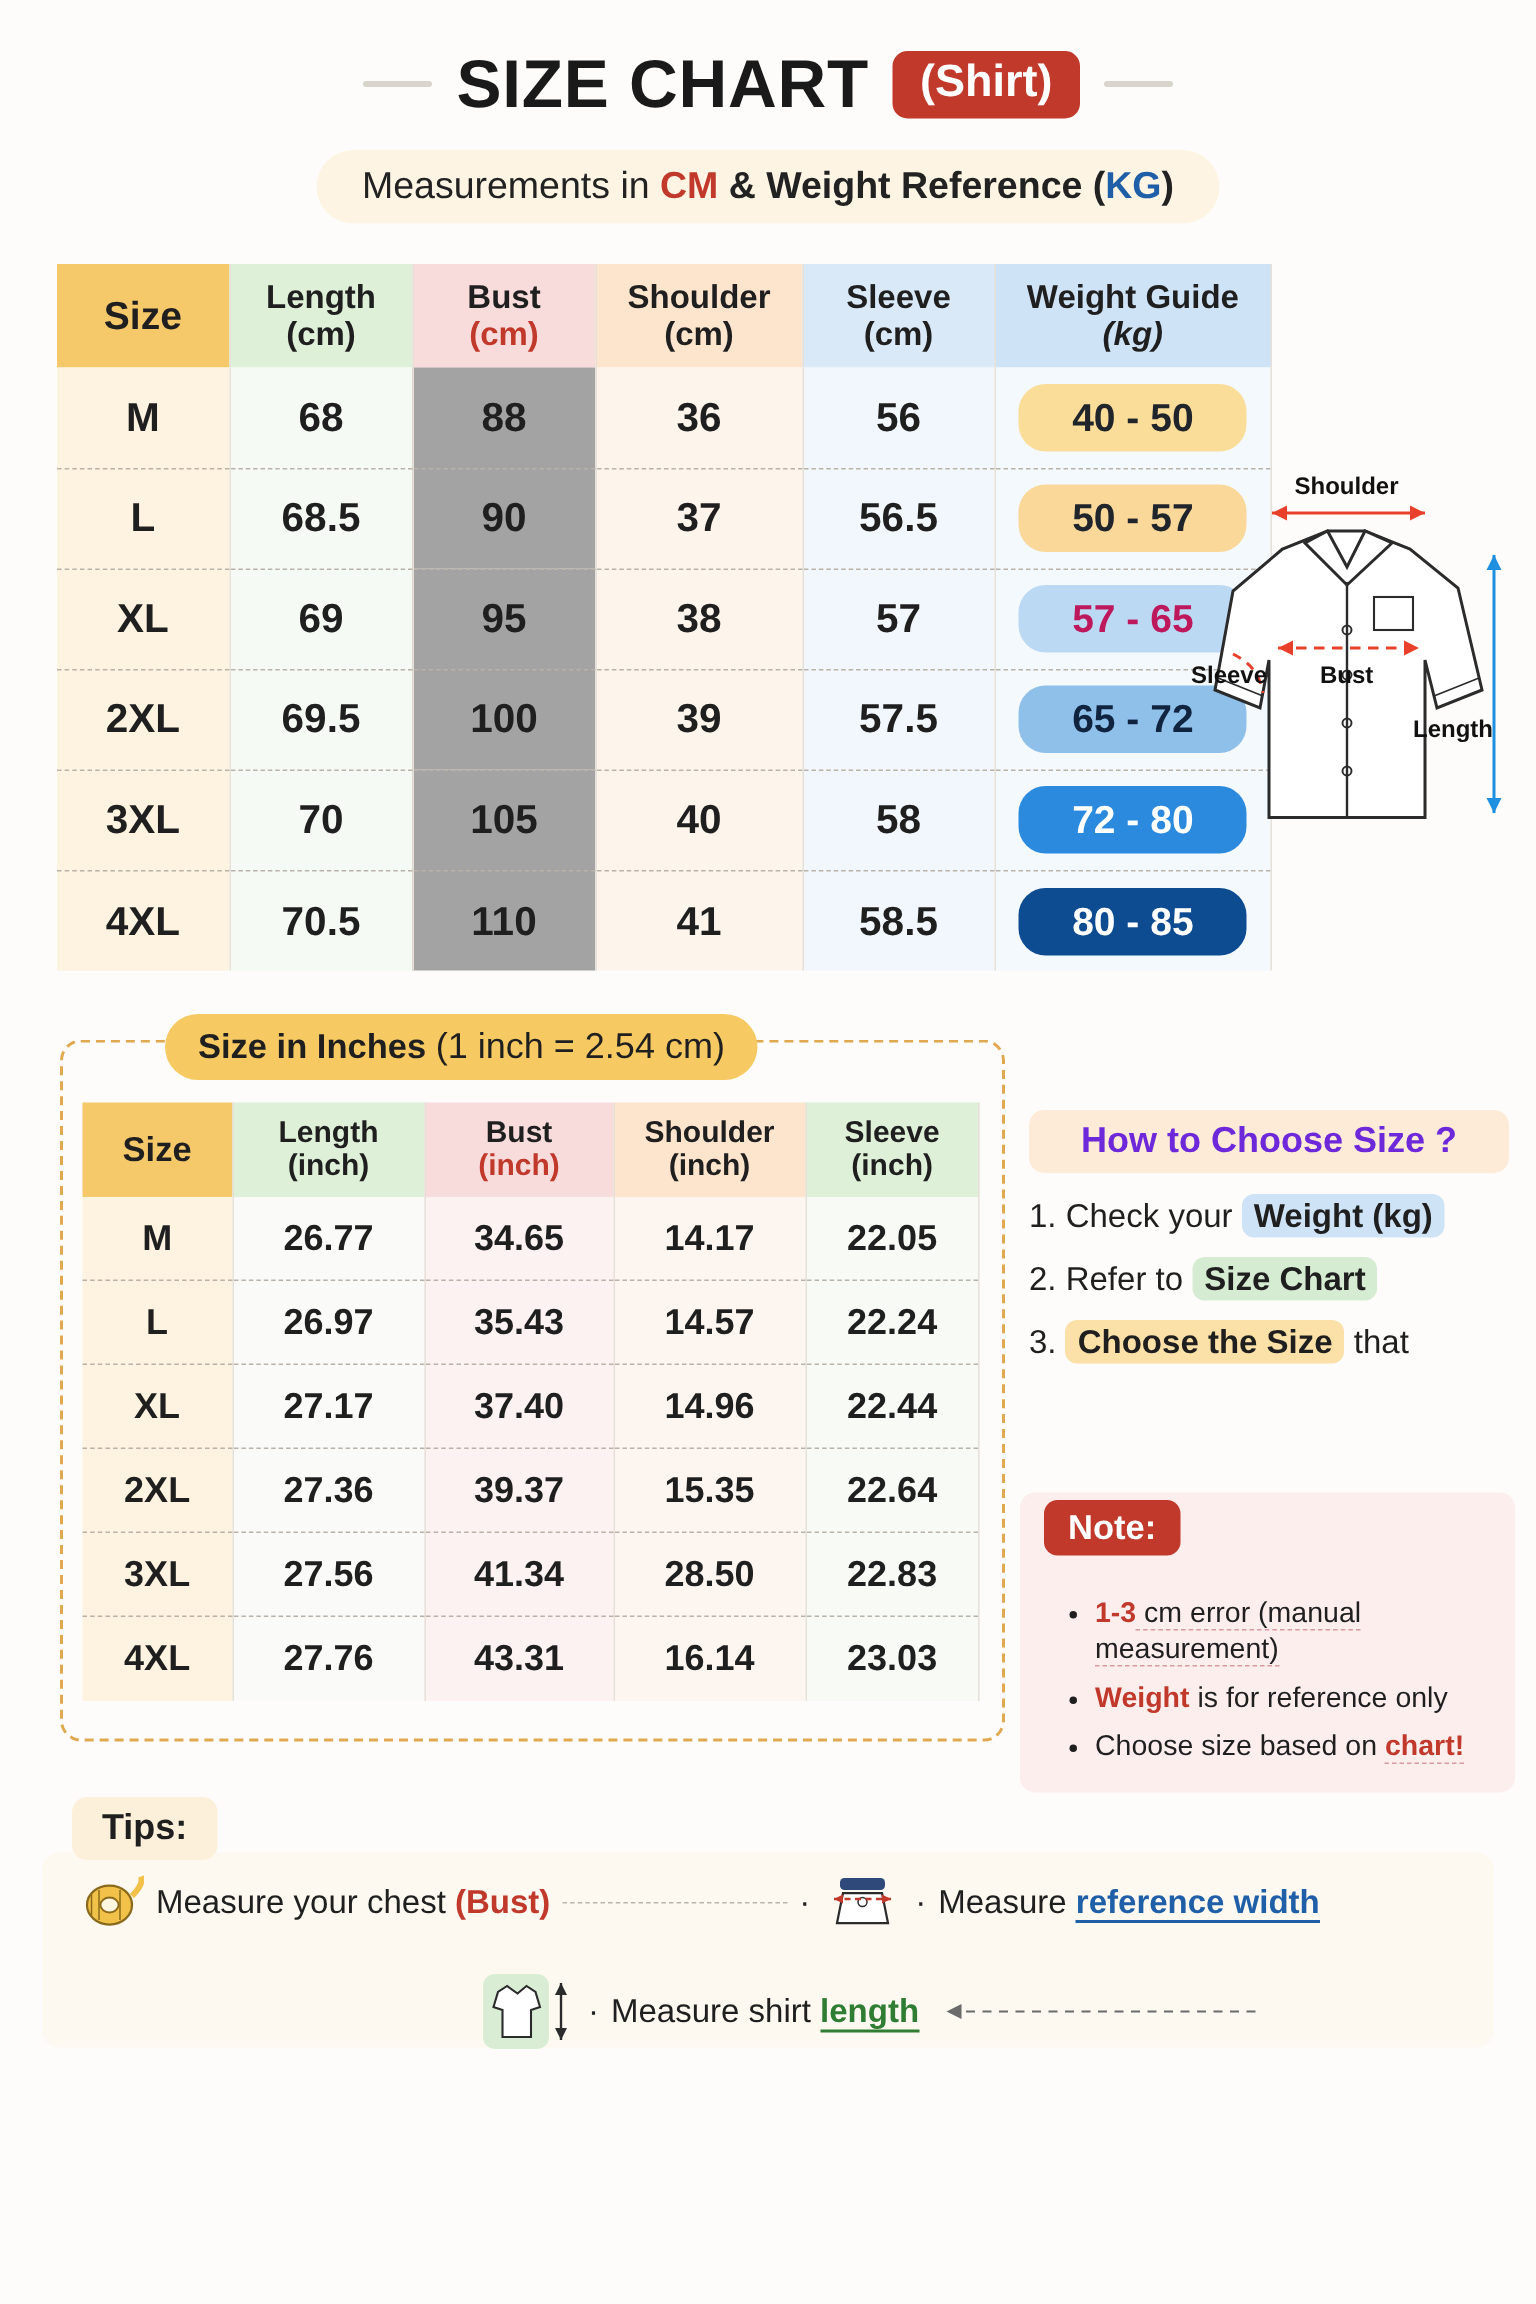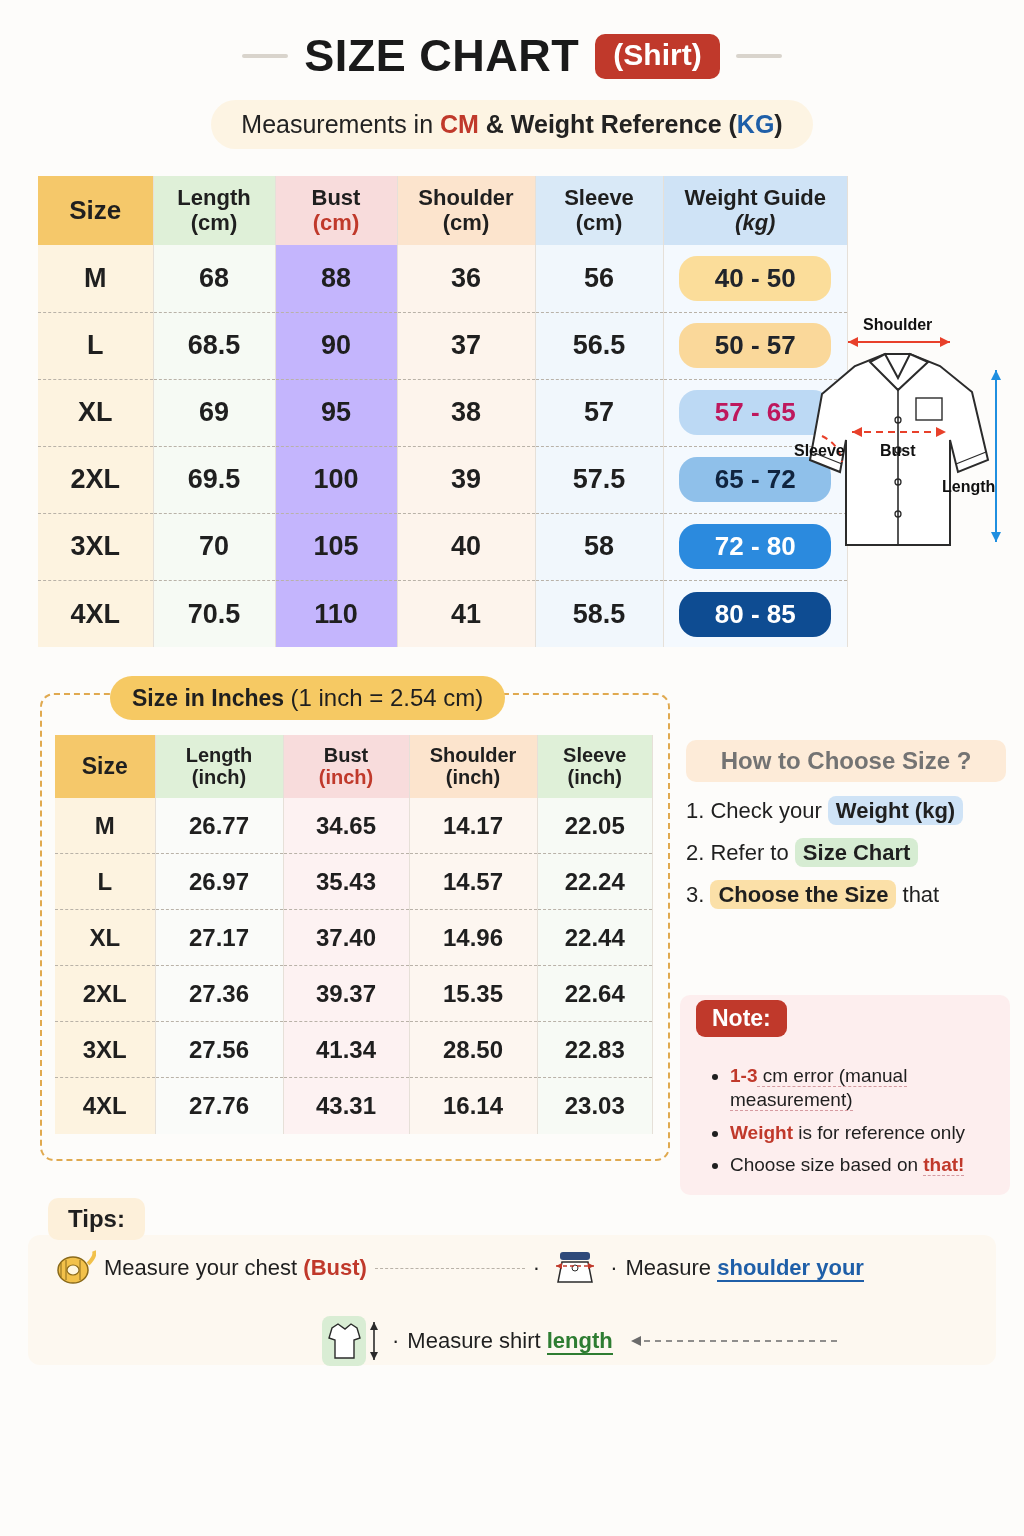--- a/index.html
+++ b/index.html
@@ -51,21 +51,21 @@
   .cm-table tbody td { height: 67px; border-bottom: 1px dashed #b9b2a8; }
   .cm-table tbody tr:last-child td { border-bottom: none; }
   .th-size { background: #f5c86a; width: 115px; font-size: 26px !important; }
   .th-len  { background: #dff0d8; width: 122px; }
   .th-bust { background: #f8dcdc; width: 122px; }
   .th-sho  { background: #fce4cd; width: 138px; }
   .th-slv  { background: #d9e9f7; width: 128px; }
   .th-wt   { background: #cfe3f6; }
   .td-size { background: #fdf3e0; font-size: 29px; }
   .td-len  { background: #f6faf4; }
-  .td-bust { background: #c4b5fd; }
+  .td-bust { background: #a3a3a3; }
   .td-sho  { background: #fdf4ec; }
   .td-slv  { background: #f1f7fc; }
   .td-wt   { background: #f4f9fe; border-right: none; }
   .wt-pill {
     display: inline-block; padding: 7px 20px; border-radius: 18px;
     font-size: 26px; font-weight: bold; min-width: 152px;
   }
   .w0 { background: #fbdd9a; color: #20242b; }
   .w1 { background: #fad89a; color: #20242b; }
   .w2 { background: #bcd9f4; color: #be185d; }
@@ -114,21 +114,21 @@
   .itd-bust { background: #fdf2f2; }
   .itd-sho  { background: #fdf6f0; }
   .itd-slv  { background: #f7faf5; border-right: none; }
 
   
   .choose {
     position: absolute; left: 686px; top: 740px; width: 320px;
   }
   .choose-title {
     background: #fdebd8; border-radius: 10px; padding: 7px 10px;
-    font-size: 24px; font-weight: bold; text-align: center; color: #737373;
+    font-size: 24px; font-weight: bold; text-align: center; color: #6d28d9;
   }
   .choose-line { font-size: 22px; margin-top: 16px; }
   .hl-y { background: #fbe0a8; border-radius: 8px; padding: 2px 8px; font-weight: bold; }
   .hl-b { background: #cfe3f6; border-radius: 8px; padding: 2px 8px; font-weight: bold; }
   .hl-g { background: #d6ecd2; border-radius: 8px; padding: 2px 8px; font-weight: bold; }
   .u-red { border-bottom: 2px solid #c0392b; font-weight: bold; }
 
   
   .note-box {
     position: absolute; left: 680px; top: 995px; width: 330px; height: 200px;
@@ -389,21 +389,21 @@
 <div class="note-box"></div>
 <div class="note-tag">Note:</div>
 <ul class="note-list">
   <li>
     <span class="red" style="font-weight:bold">1-3</span><span class="dash-u"> cm error (manual measurement)</span>
   </li>
   <li>
     <span class="red" style="font-weight:bold">Weight</span><span> is for reference only</span>
   </li>
   <li>
-    <span>Choose size based on </span><span class="red" style="font-weight:bold;border-bottom:1px dashed #d69aa0">that!</span>
+    <span>Choose size based on </span><span class="red" style="font-weight:bold;border-bottom:1px dashed #d69aa0">chart!</span>
   </li>
 </ul>
 
 <div class="tips-box"></div>
 <div class="tips-tag">Tips:</div>
 
 <div class="tip-row1">
   <svg width="44" height="40" viewBox="0 0 44 40">
     <ellipse cx="21" cy="22" rx="15" ry="13" fill="#f2c14a" stroke="#8a6a1a" stroke-width="1.5"></ellipse>
     <ellipse cx="21" cy="22" rx="6" ry="5" fill="#fff7e0" stroke="#8a6a1a" stroke-width="1.2"></ellipse>
@@ -420,21 +420,21 @@
   <svg width="54" height="40" viewBox="0 0 54 40">
     <rect x="12" y="4" width="30" height="8" rx="3" fill="#2f4a7a"></rect>
     <path d="M14 14 L40 14 L44 34 L10 34 Z" fill="#ffffff" stroke="#2b2b2b" stroke-width="1.5"></path>
     <circle cx="27" cy="20" r="3" fill="none" stroke="#2b2b2b" stroke-width="1"></circle>
     <line x1="8" y1="18" x2="46" y2="18" stroke="#c0392b" stroke-width="1.6" stroke-dasharray="4 3"></line>
     <polygon points="8,18 14,15 14,21" fill="#c0392b"></polygon>
     <polygon points="46,18 40,15 40,21" fill="#c0392b"></polygon>
   </svg>
   <span style="font-size:22px">·</span>
   <span class="tip-text">
-    <span>Measure </span><span class="u-b">shoulder your</span>
+    <span>Measure </span><span class="u-b">reference width</span>
   </span>
 </div>
 
 <div class="tip-row2">
   <svg width="64" height="58" viewBox="0 0 64 58">
     <rect x="2" y="4" width="44" height="50" rx="8" fill="#d9edd4"></rect>
     <path d="M18 12 L12 16 L9 26 L15 28 L15 46 L34 46 L34 28 L40 26 L37 16 L31 12 L25 17 Z" fill="#ffffff" stroke="#2b2b2b" stroke-width="1.4"></path>
     <line x1="54" y1="10" x2="54" y2="48" stroke="#2b2b2b" stroke-width="1.6"></line>
     <polygon points="54,10 50,18 58,18" fill="#2b2b2b"></polygon>
     <polygon points="54,48 50,40 58,40" fill="#2b2b2b"></polygon>

